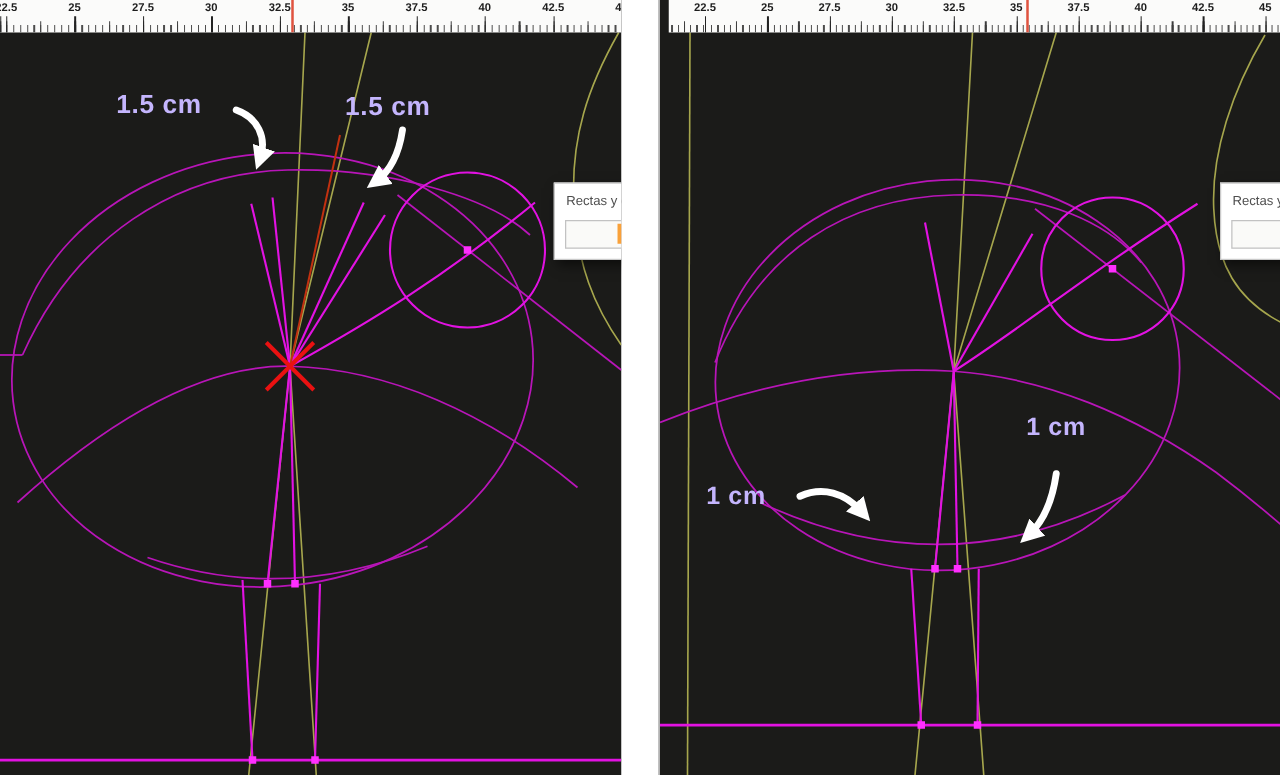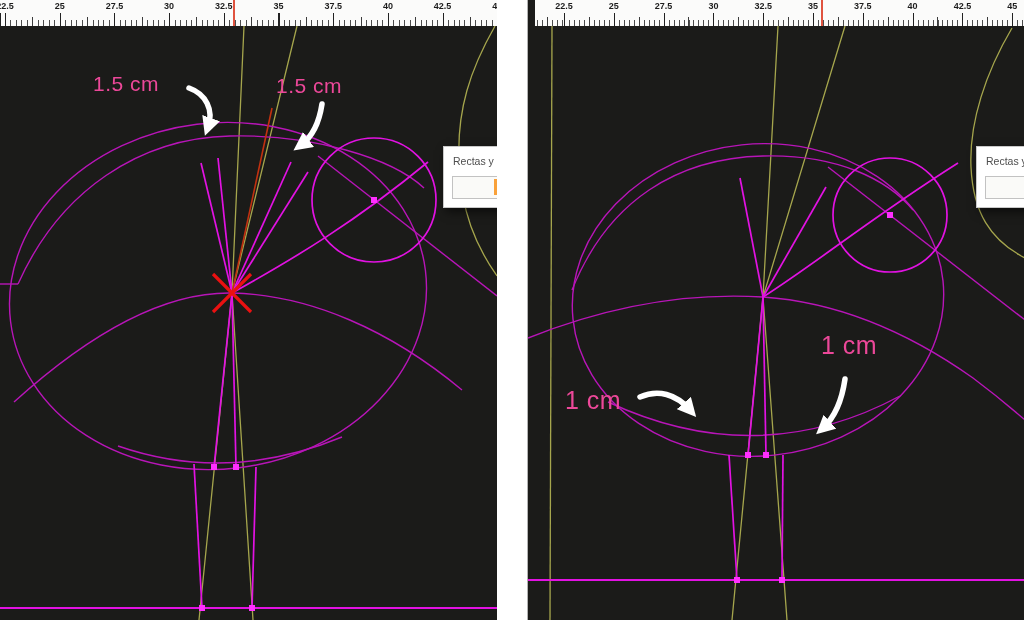--- a/index.html
+++ b/index.html
@@ -18,23 +18,23 @@
   .t-major{bottom:0;height:13px;}
   .panel-left .t-minor{background:repeating-linear-gradient(90deg,#4c4c4c 0 1px,transparent 1px 5.47px);background-position-x:5px;}
   .panel-left .t-mid{background:repeating-linear-gradient(90deg,#3c3c3c 0 1px,transparent 1px 27.35px);background-position-x:5px;}
   .panel-left .t-major{background:repeating-linear-gradient(90deg,#222 0 1px,transparent 1px 54.7px);background-position-x:5px;}
   .panel-right .t-minor{background:repeating-linear-gradient(90deg,#4c4c4c 0 1px,transparent 1px 4.98px);background-position-x:29px;}
   .panel-right .t-mid{background:repeating-linear-gradient(90deg,#3c3c3c 0 1px,transparent 1px 24.9px);background-position-x:29px;}
   .panel-right .t-major{background:repeating-linear-gradient(90deg,#222 0 1px,transparent 1px 49.8px);background-position-x:29px;}
   .rlabel{position:absolute;top:1px;transform:translateX(-50%);
           font-size:9px;font-weight:bold;color:#1d1d1d;white-space:nowrap;}
   .ruler-cursor{position:absolute;top:0;height:26px;width:2px;background:#e0533f;}
-  .note{position:absolute;color:#ec4899;font-weight:normal;font-size:21px;
+  .note{position:absolute;color:#c4b5fd;font-weight:bold;font-size:21px;
         letter-spacing:.5px;white-space:nowrap;}
-  .note-sm{font-size:25px;}
+  .note-sm{font-size:20px;}
   .popup{position:absolute;width:78px;height:60px;background:#ffffff;border:1px solid #c9c9c9;
          box-shadow:3px 4px 9px rgba(0,0,0,.55);}
   .popup-title{font-size:10.5px;color:#4e4e4e;padding:8px 0 0 9px;white-space:nowrap;}
   .popup-field{position:absolute;left:8px;top:29px;width:70px;height:21px;
                background:#fafaf8;border:1px solid #c2c2c2;}
   .popup-accent{position:absolute;left:41px;top:2px;width:5px;height:16px;background:#f9a13a;}
 </style>
 </head>
 <body>
 

